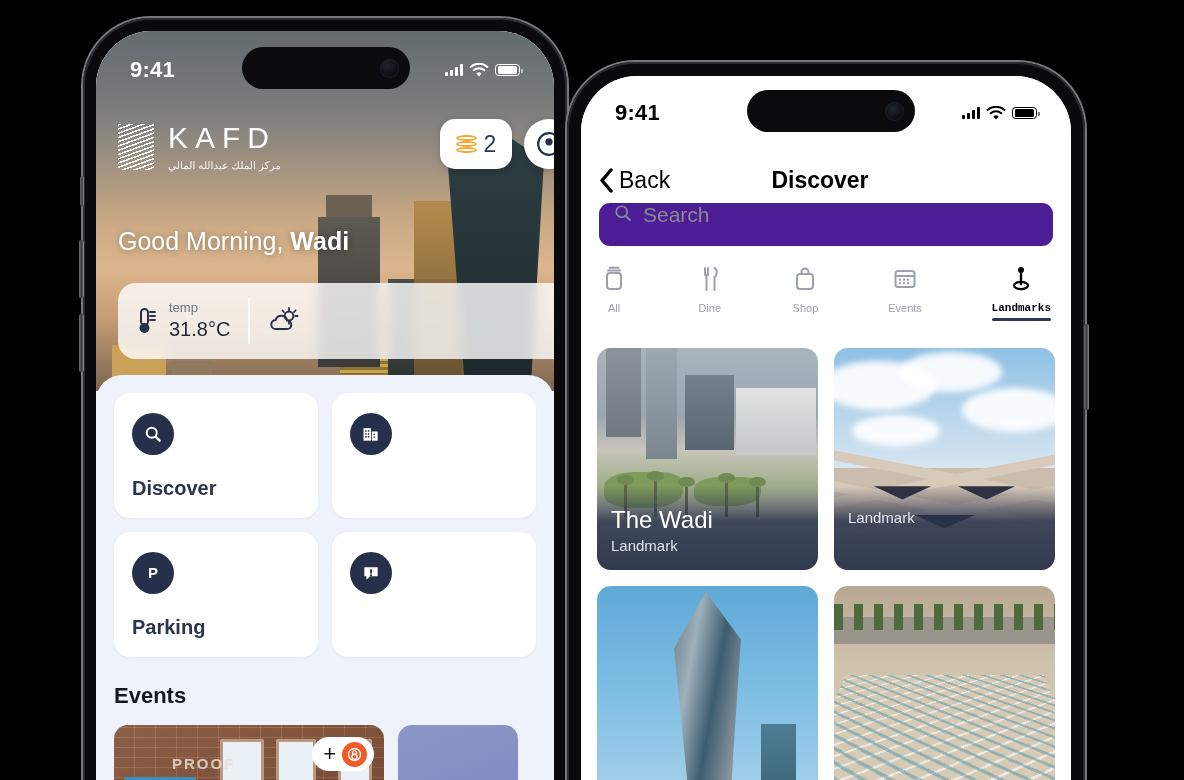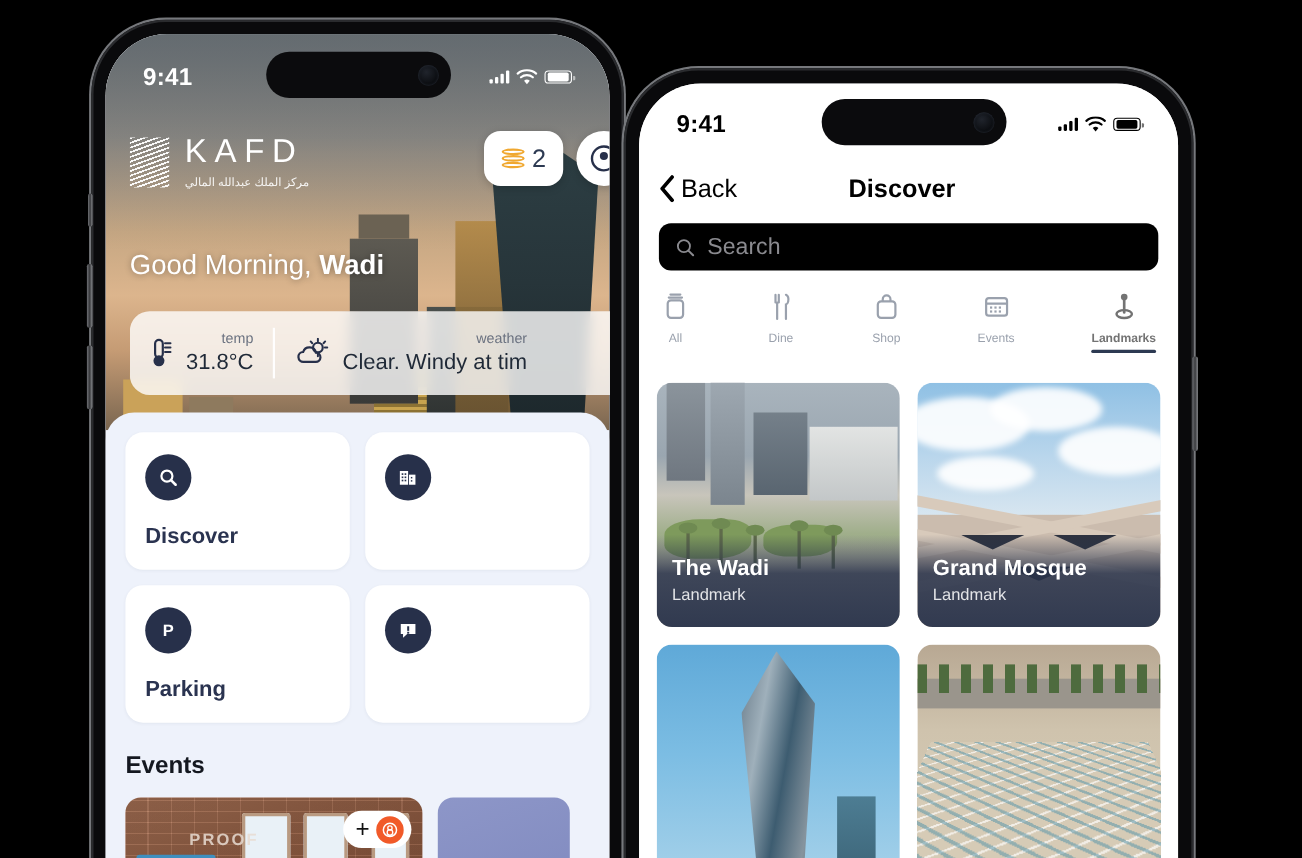--- a/index.html
+++ b/index.html
@@ -113,21 +113,20 @@
     display:flex; align-items:center; justify-content:center; box-shadow:0 2px 8px rgba(0,0,0,.18); }
 
   .greet { position:absolute; color:#fff; font-size: 25px; font-weight: 400;
     text-shadow: 0 1px 6px rgba(0,0,0,.35); }
   .greet b { font-weight: 700; }
 
   .infocard {
     position:absolute; background: rgba(255,255,255,.80);
     border-radius: 18px; display:flex; align-items:center;
     backdrop-filter: blur(6px);
-    text-align: right;
   }
   .infoseg { display:flex; align-items:center; gap:11px; padding: 0 18px; }
   .info-label { font-size: 13px; color:#6b7280; line-height:1.25; }
   .info-value { font-size: 20px; color:#1f2937; font-weight: 500; line-height:1.25; white-space:nowrap; }
   .divider-v { width:2px; height:46px; background: rgba(255,255,255,.95); }
 
   .sheet { position:absolute; left:0; right:0; background:#eef2fb; border-radius: 26px 26px 0 0; }
   .grid2 { display:grid; grid-template-columns: 1fr 1fr; gap: 14px; padding: 0 18px; }
   .actcard { background:#fff; border-radius: 16px; padding: 20px 18px 18px; min-height: 124px;
     box-shadow: 0 1px 3px rgba(20,30,60,.05); }
@@ -149,43 +148,43 @@
   .plusbadge { position:absolute; right:10px; top:12px; height:34px; background:#fff; border-radius:17px;
     display:flex; align-items:center; gap:6px; padding: 0 7px 0 11px; }
   .plusbadge .plus { font-size:22px; color:#111; line-height:1; font-weight:400; }
   .plusbadge .ocoin { width:25px; height:25px; border-radius:50%; background:#f15a29;
     display:flex; align-items:center; justify-content:center; }
   .evcard2 { flex:0 0 auto; width: 120px; height:132px; border-radius:14px;
     background: linear-gradient(160deg,#8d96c8,#7d87bd); }
 
   
   #discover { position:absolute; inset:0; background:#fff; }
-  .navbar { position:absolute; left:0; right:12px; height: 46px; display:flex; align-items:center; }
+  .navbar { position:absolute; left:0; right:12px; height: 46px; display:flex; align-items:flex-end; }
   .backbtn { position:absolute; left: 18px; display:flex; align-items:center; gap:5px; }
   .back-label { font-size: 23px; color:#000; }
   .nav-title { width:100%; text-align:center; font-size: 23px; font-weight: 700; color:#000; }
-  .searchbar { position:absolute; left: 18px; right: 18px; height: 43px; background:#000000;
-    border-radius: 11px; display:flex; align-items:center; gap:10px; padding: 0 14px; }
+  .searchbar { position:absolute; left: 18px; right: 18px; height: 43px; background:#4c1d95;
+    border-radius: 11px; display:flex; align-items:flex-start; gap:10px; padding: 0 14px; }
   .search-ph { font-size: 21px; color:#8a8a8f; }
 
   .tabs { position:absolute; left:0; right:0; display:flex; justify-content: space-between; padding: 0 20px; }
   .tab { display:flex; flex-direction:column; align-items:center; gap:9px; color:#9aa1ad; padding-bottom: 7px; }
   .tab .tlabel { font-size: 11px; }
-  .tab.active { color:#737373; }
+  .tab.active { color:#000000;font-family:Liberation Mono, monospace; }
   .tab.active .tlabel { font-weight: 700; }
   .tab.active .uline { position:absolute; bottom:0; left:0; right:0; height:3px; background:#2d3a52; border-radius:2px; }
   .tab { position:relative; }
 
   .cards { position:absolute; left: 16px; right: 16px; display:grid; grid-template-columns: 1fr 1fr; gap: 16px; }
   .lcard { position:relative; height: 222px; border-radius: 14px; overflow:hidden; }
   .lcard .photo { position:absolute; inset:0; }
   .lcard .cap { position:absolute; left:0; right:0; bottom:0; height:84px;
     background: linear-gradient(180deg, rgba(38,48,72,0) 0%, rgba(40,50,74,.86) 42%, rgba(40,50,74,.94) 100%);
     padding: 20px 14px 0; }
-  .lcard .ctitle { color:#fff; font-size:20px; font-weight:700; }
+  .lcard .ctitle { color:#fff; font-size:24px; font-weight:400; }
   .lcard .csub { color: rgba(255,255,255,.86); font-size:15px; margin-top:3px; }
 
   
   .ph-wadi { background: linear-gradient(180deg,#a9b4bd 0%, #9aa6b0 30%, #c8c5bb 46%, #9fae8a 62%, #c9c3b4 78%, #bdb7a9 100%); }
   .ph-wadi .bl { position:absolute; background: linear-gradient(180deg,#8b949c,#6f7780); }
   .ph-wadi .green { position:absolute; background:#7e9a5c; border-radius: 40% 30% 45% 35%; }
   .ph-wadi .palm { position:absolute; width:3px; background:#5f6b4a; }
   .ph-wadi .palm::before { content:""; position:absolute; top:-6px; left:-7px; width:17px; height:10px;
     background:#6f8a52; border-radius:50%; }
 
@@ -304,24 +303,20 @@
               <div class="info-value">31.8°C</div>
             </div>
           </div>
           <div class="divider-v"></div>
           <div class="infoseg">
             <svg width="32" height="28" viewBox="0 0 32 28">
               <circle cx="21" cy="9" r="4.4" fill="none" stroke="#27304a" stroke-width="2"></circle>
               <path d="M21 1v2.2M27.6 3.4l-1.5 1.6M29.5 9h-2.2M21 14.6v2.2M14.4 3.4l1.5 1.6" stroke="#27304a" stroke-width="1.8" stroke-linecap="round"></path>
               <path d="M8 22h11a4.2 4.2 0 0 0 .2-8.4A6 6 0 0 0 7.6 13 4.5 4.5 0 0 0 8 22z" fill="none" stroke="#27304a" stroke-width="2"></path>
             </svg>
-            <div>
-              <div class="info-label">weather</div>
-              <div class="info-value">Clear. Windy at tim</div>
-            </div>
           </div>
         </div>
 
         <div class="sheet" style="top:344px; bottom:0; padding-top:18px;">
           <div class="grid2">
 
             <div class="actcard">
               <div class="acticon">
                 <svg width="20" height="20" viewBox="0 0 24 24">
                     <circle cx="10.5" cy="10.5" r="6" fill="none" stroke="#fff" stroke-width="2.4"></circle>
@@ -532,21 +527,20 @@
                 <div class="vv" style="left:-10%; top:6%; width:130%; height:10%; transform:rotate(11deg);"></div>
                 <div class="vv" style="left:-10%; top:36%; width:130%; height:10%; transform:rotate(11deg);"></div>
                 <div class="vv" style="left:-10%; top:6%; width:130%; height:10%; transform:rotate(-11deg);"></div>
                 <div class="vv" style="left:-10%; top:36%; width:130%; height:10%; transform:rotate(-11deg);"></div>
                 <div class="dark" style="left:18%; top:18%; width:26%; height:13%; clip-path:polygon(0 0,100% 0,50% 100%);"></div>
                 <div class="dark" style="left:56%; top:18%; width:26%; height:13%; clip-path:polygon(0 0,100% 0,50% 100%);"></div>
                 <div class="dark" style="left:36%; top:46%; width:28%; height:13%; clip-path:polygon(0 0,100% 0,50% 100%);"></div>
               </div>
             </div>
             <div class="cap">
-              <div class="ctitle">Grand Mosque</div>
               <div class="csub">Landmark</div>
             </div>
           </div>
 
           <div class="lcard">
             <div class="photo ph-tower">
               <div class="t1"></div>
                 <div class="t2"></div>
             </div>
           </div>

